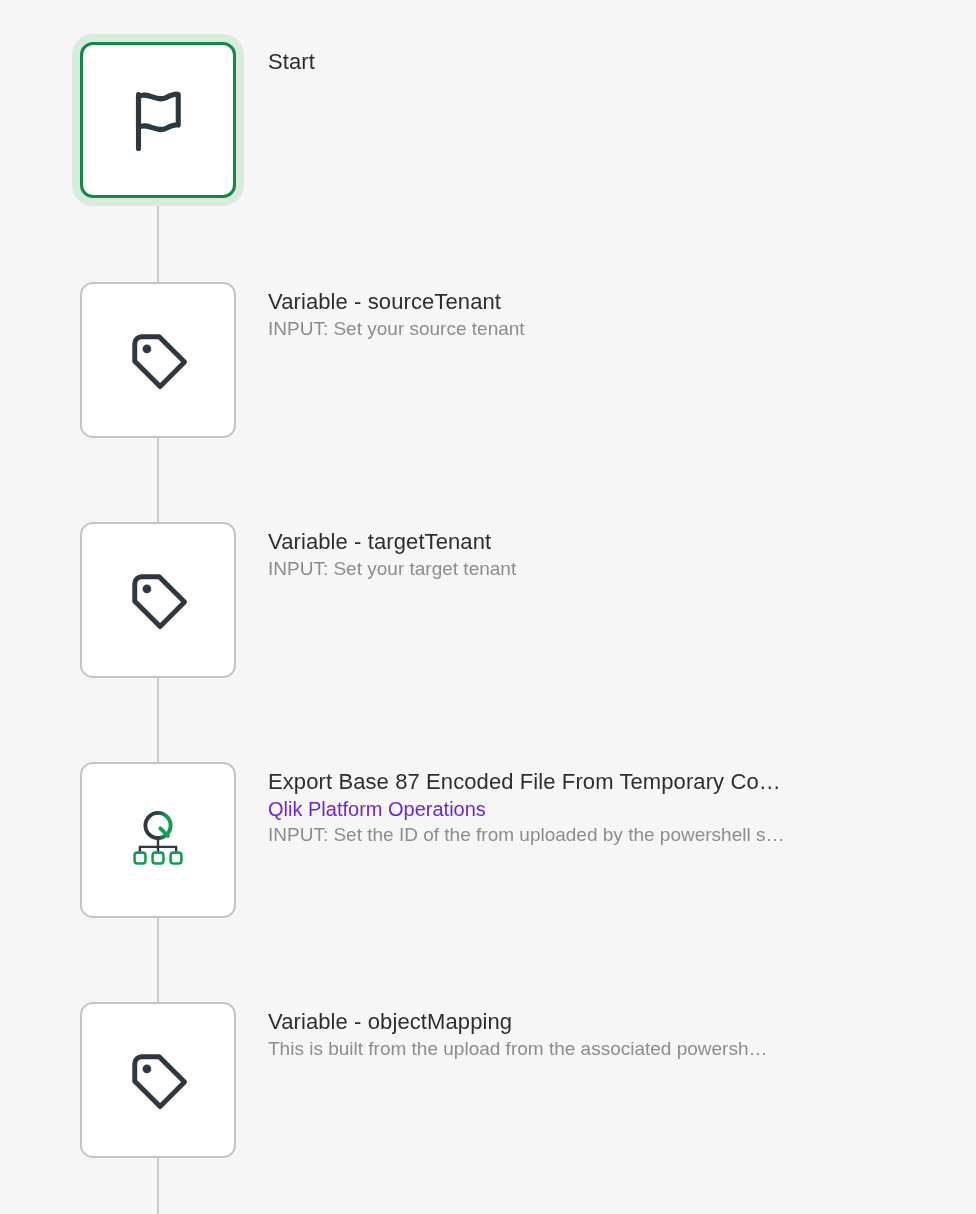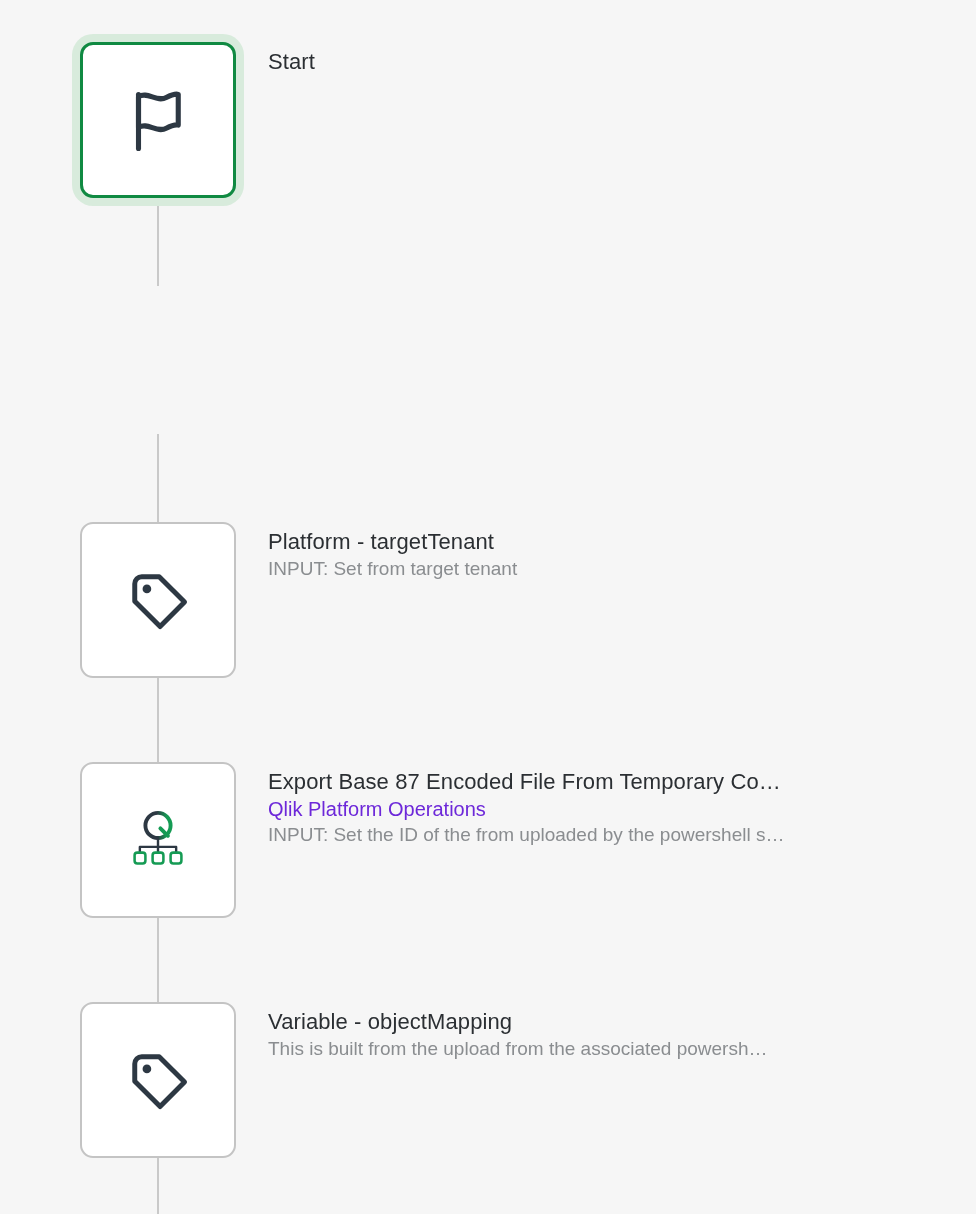--- a/index.html
+++ b/index.html
@@ -129,31 +129,45 @@
           <path d="M11 43 V7" stroke="#2d3843" stroke-width="3.4" stroke-linecap="round"></path>
           <path d="M11 8.5 C17 4.5 23 12.5 29.5 9 C33 7.2 35.5 6.4 37.5 6.9 V27.4 C35.5 26.9 33 27.7 29.5 29.5 C23 33 17 25 11 29 Z" stroke="#2d3843" stroke-width="3.4" stroke-linejoin="round" stroke-linecap="round" fill="none"></path>
         </svg>
       </div>
       <div class="node-labels">
         <div class="labels-inner">
           <div class="node-title">Start</div>
         </div>
       </div>
     </div>
-    <div class="node-row" style="top: 522px;">
+    <div class="node-row" style="top: 282px;">
       <div class="node-box">
         <svg class="node-icon" viewBox="0 0 48 48" fill="none" xmlns="http://www.w3.org/2000/svg">
           <path d="M24.8 8.5 H13.2 C10.6 8.5 8.5 10.6 8.5 13.2 V24.8 L25.4 41.7 L41.7 25.4 Z" stroke="#2d3843" stroke-width="3.3" stroke-linejoin="round" stroke-linecap="round" fill="none"></path>
           <circle cx="16.6" cy="16.6" r="2.9" fill="#2d3843"></circle>
         </svg>
       </div>
       <div class="node-labels">
         <div class="labels-inner">
-          <div class="node-title">Platform - targetTenant</div>
-          <div class="node-hint">INPUT: Set from target tenant</div>
+          <div class="node-title">Variable - sourceTenant</div>
+          <div class="node-hint">INPUT: Set your source tenant</div>
+        </div>
+      </div>
+    </div>
+    <div class="node-row" style="top: 522px;">
+      <div class="node-box">
+        <svg class="node-icon" viewBox="0 0 48 48" fill="none" xmlns="http://www.w3.org/2000/svg">
+          <path d="M24.8 8.5 H13.2 C10.6 8.5 8.5 10.6 8.5 13.2 V24.8 L25.4 41.7 L41.7 25.4 Z" stroke="#2d3843" stroke-width="3.3" stroke-linejoin="round" stroke-linecap="round" fill="none"></path>
+          <circle cx="16.6" cy="16.6" r="2.9" fill="#2d3843"></circle>
+        </svg>
+      </div>
+      <div class="node-labels">
+        <div class="labels-inner">
+          <div class="node-title">Variable - targetTenant</div>
+          <div class="node-hint">INPUT: Set your target tenant</div>
         </div>
       </div>
     </div>
     <div class="node-row" style="top: 762px;">
       <div class="node-box">
         <svg class="node-icon" viewBox="0 0 48 48" fill="none" xmlns="http://www.w3.org/2000/svg">
           <defs>
             <linearGradient id="qgrad" x1="0" y1="0" x2="1" y2="0">
               <stop offset="0%" stop-color="#2d3843"></stop>
               <stop offset="45%" stop-color="#2d3843"></stop>

